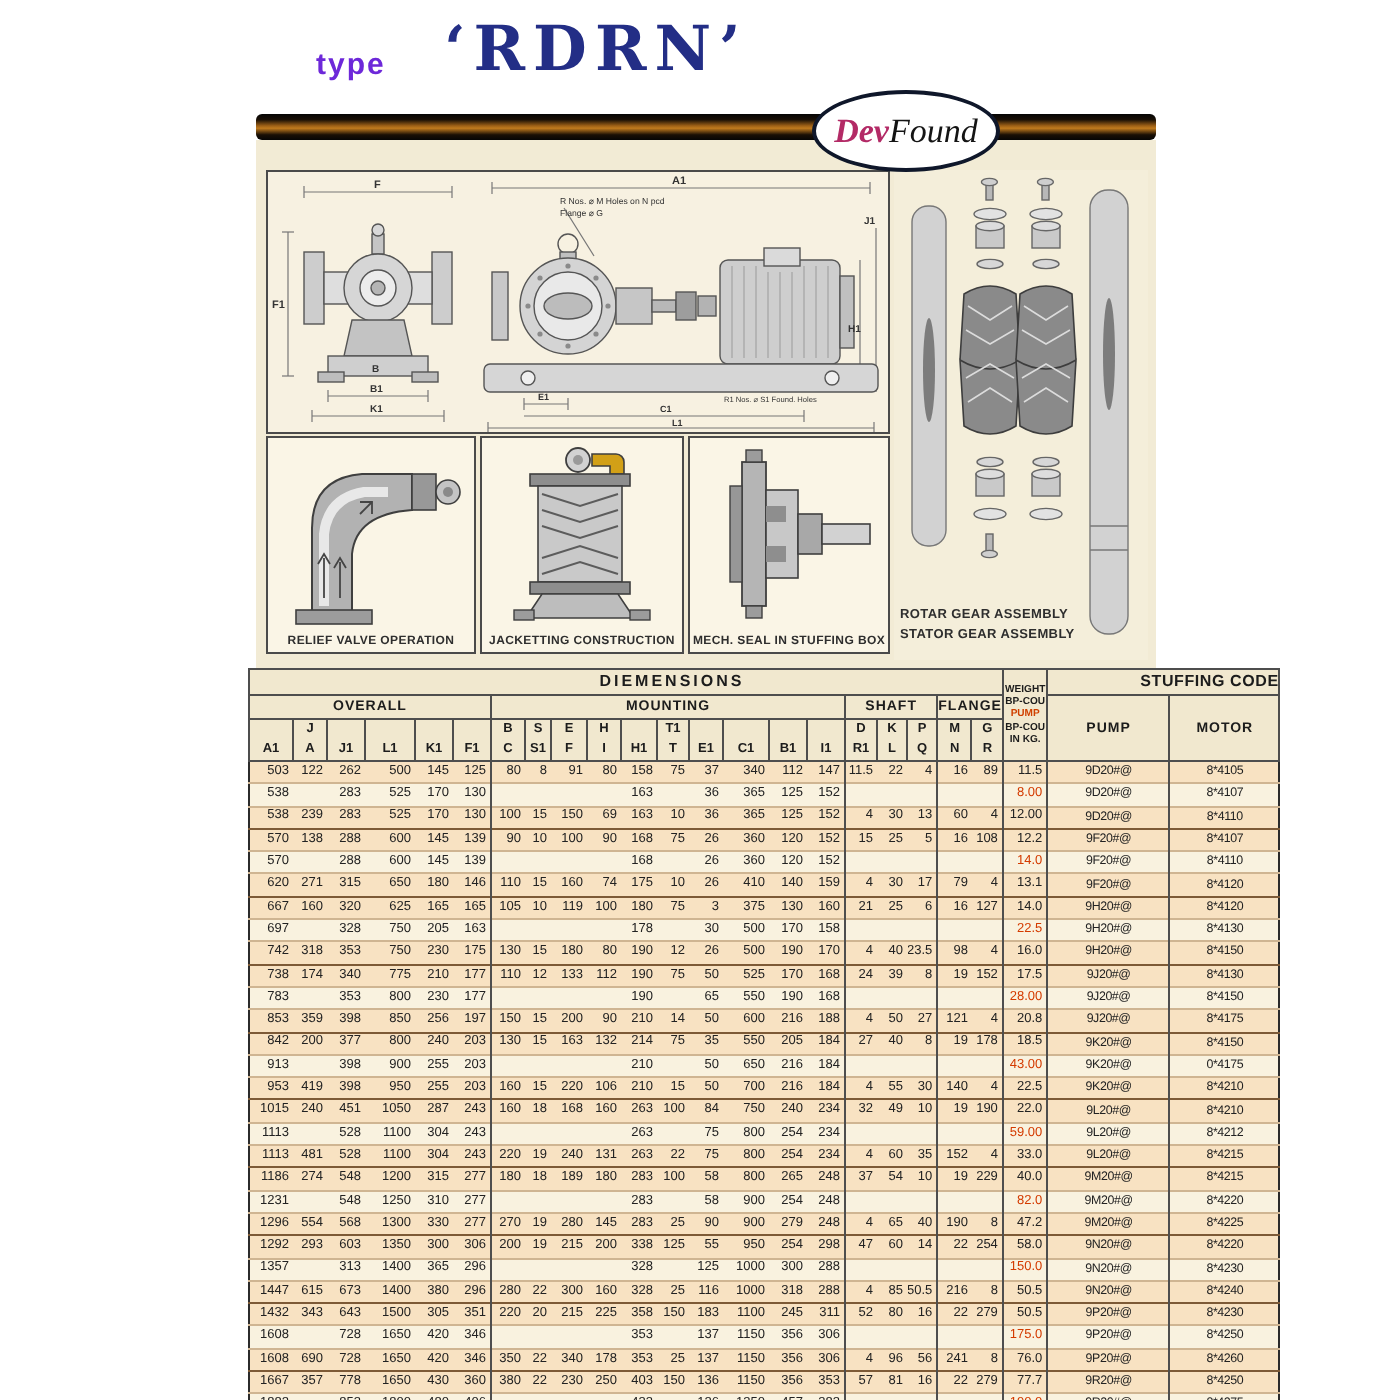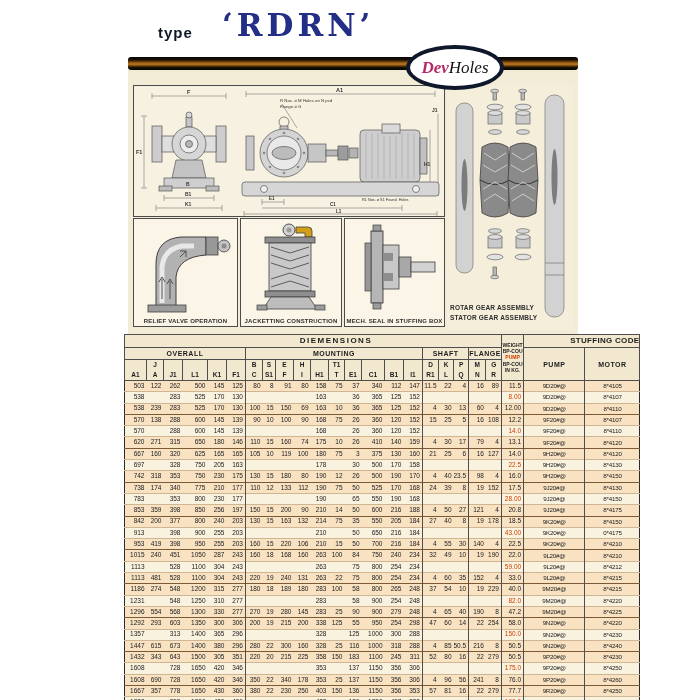--- a/index.html
+++ b/index.html
@@ -1,27 +1,27 @@
 <!DOCTYPE html>
 <html><head>
 <meta charset="utf-8">
 <style>
   html,body{margin:0;padding:0;}
   body{width:700px;height:700px;position:relative;background:#ffffff;
        font-family:"Liberation Sans",sans-serif;overflow:hidden;}
 
   
   .type-label{position:absolute;left:158px;top:24px;font-size:15px;font-weight:bold;
-              color:#0f172a;letter-spacing:1px;}
+              color:#6d28d9;letter-spacing:1px;}
   .series-name{position:absolute;left:222px;top:7px;font-size:31px;font-weight:bold;
                color:#232e86;font-family:"DejaVu Serif","Liberation Serif",serif;letter-spacing:4px;text-align:right;}
   .rule-bar{position:absolute;left:128px;top:57px;width:450px;height:13px;border-radius:3px;
             background:linear-gradient(to bottom,#050505 0%,#190f05 22%,#9c5f16 45%,#c07a1d 55%,#190f05 80%,#050505 100%);}
   .logo-oval{position:absolute;left:406px;top:45px;width:90px;height:37px;background:#fff;
-             border:4px solid #0f172a;border-radius:50%;display:flex;align-items:center;
+             border:2px solid #0f172a;border-radius:50%;display:flex;align-items:center;
              justify-content:center;font-family:"Liberation Serif",serif;font-style:italic;
              font-size:17px;z-index:5;}
   .logo-dev{color:#b32a66;font-weight:bold;}
   .logo-saan{color:#141414;}
 
   
   .page-bg{position:absolute;left:128px;top:70px;width:450px;height:619px;background:#f2ebd5;}
   .assembly-panel{position:absolute;left:133px;top:85px;width:310px;height:130px;
                   border:1px solid #4a4a4a;background:#f7f1e1;}
   .gear-panel{position:absolute;left:447px;top:85px;width:127px;height:245px;background:#f4eeda;}
@@ -60,21 +60,21 @@
   svg text{font-family:"Liberation Sans",sans-serif;fill:#333;}
 </style>
 </head>
 <body>
 
 <div class="type-label">type</div>
 <div class="series-name">‘RDRN’</div>
 <div class="rule-bar"></div>
 <div class="logo-oval">
   <span class="logo-dev">Dev</span>
-    <span class="logo-saan">Holes</span>
+    <span class="logo-saan">Found</span>
 </div>
 
 <div class="page-bg"></div>
 
 <div class="assembly-panel">
   <svg width="310" height="130" viewBox="0 0 310 130">
 
     <g stroke="#777" stroke-width="0.6" fill="none">
       <line x1="18" y1="10" x2="92" y2="10"></line>
         <line x1="18" y1="7" x2="18" y2="13"></line>

